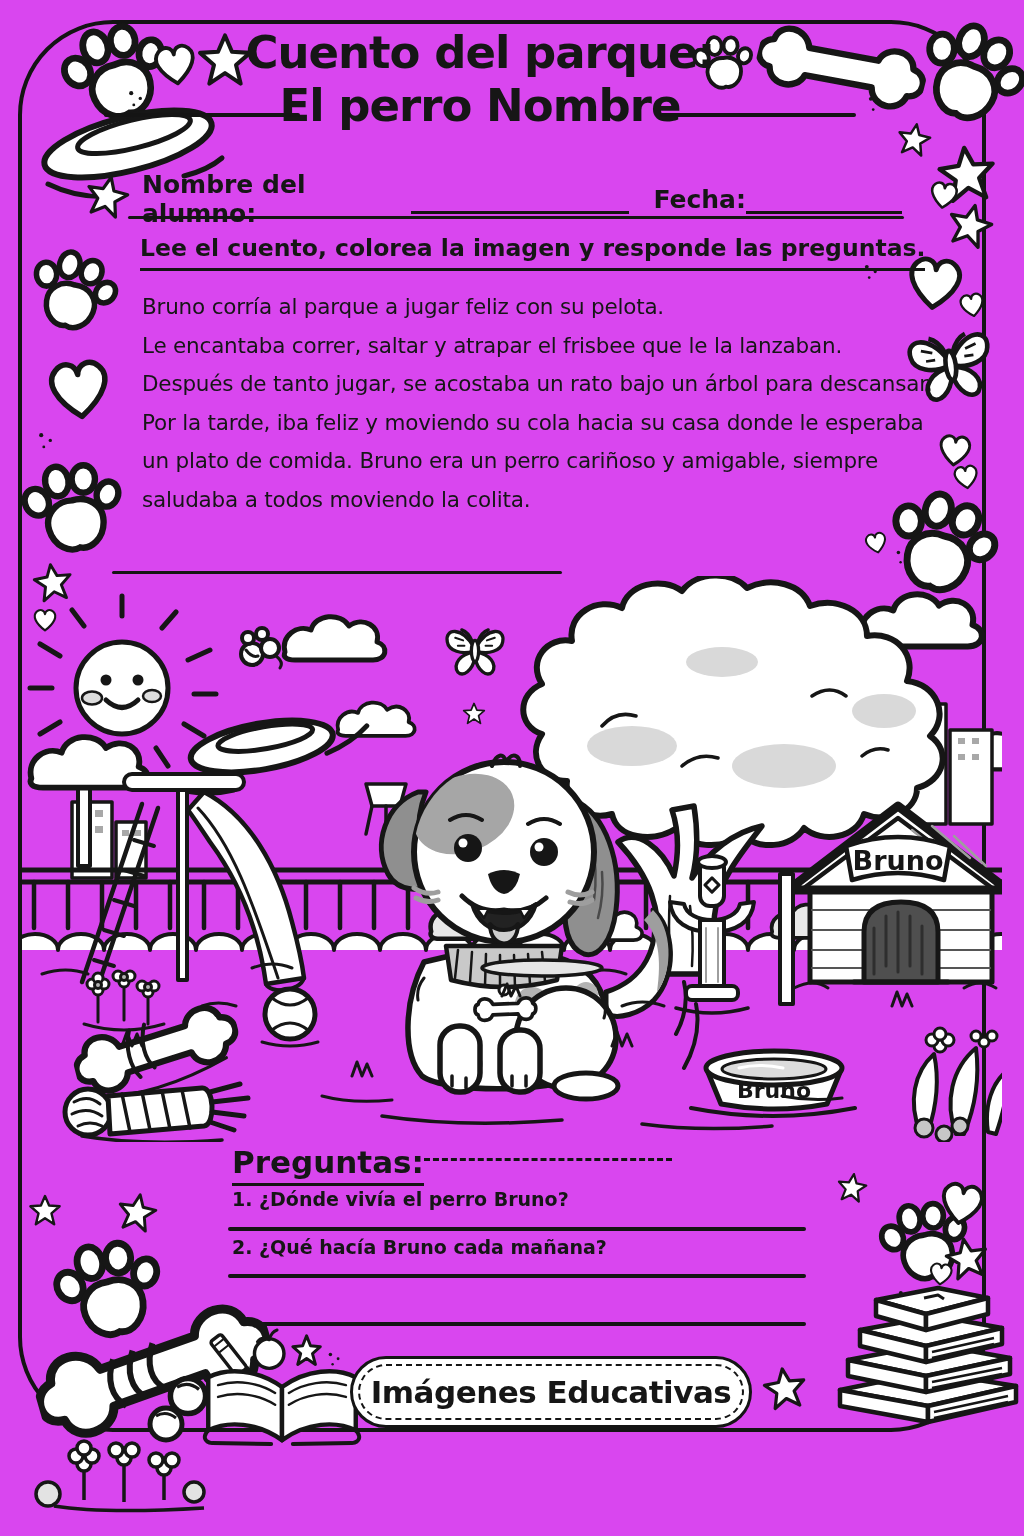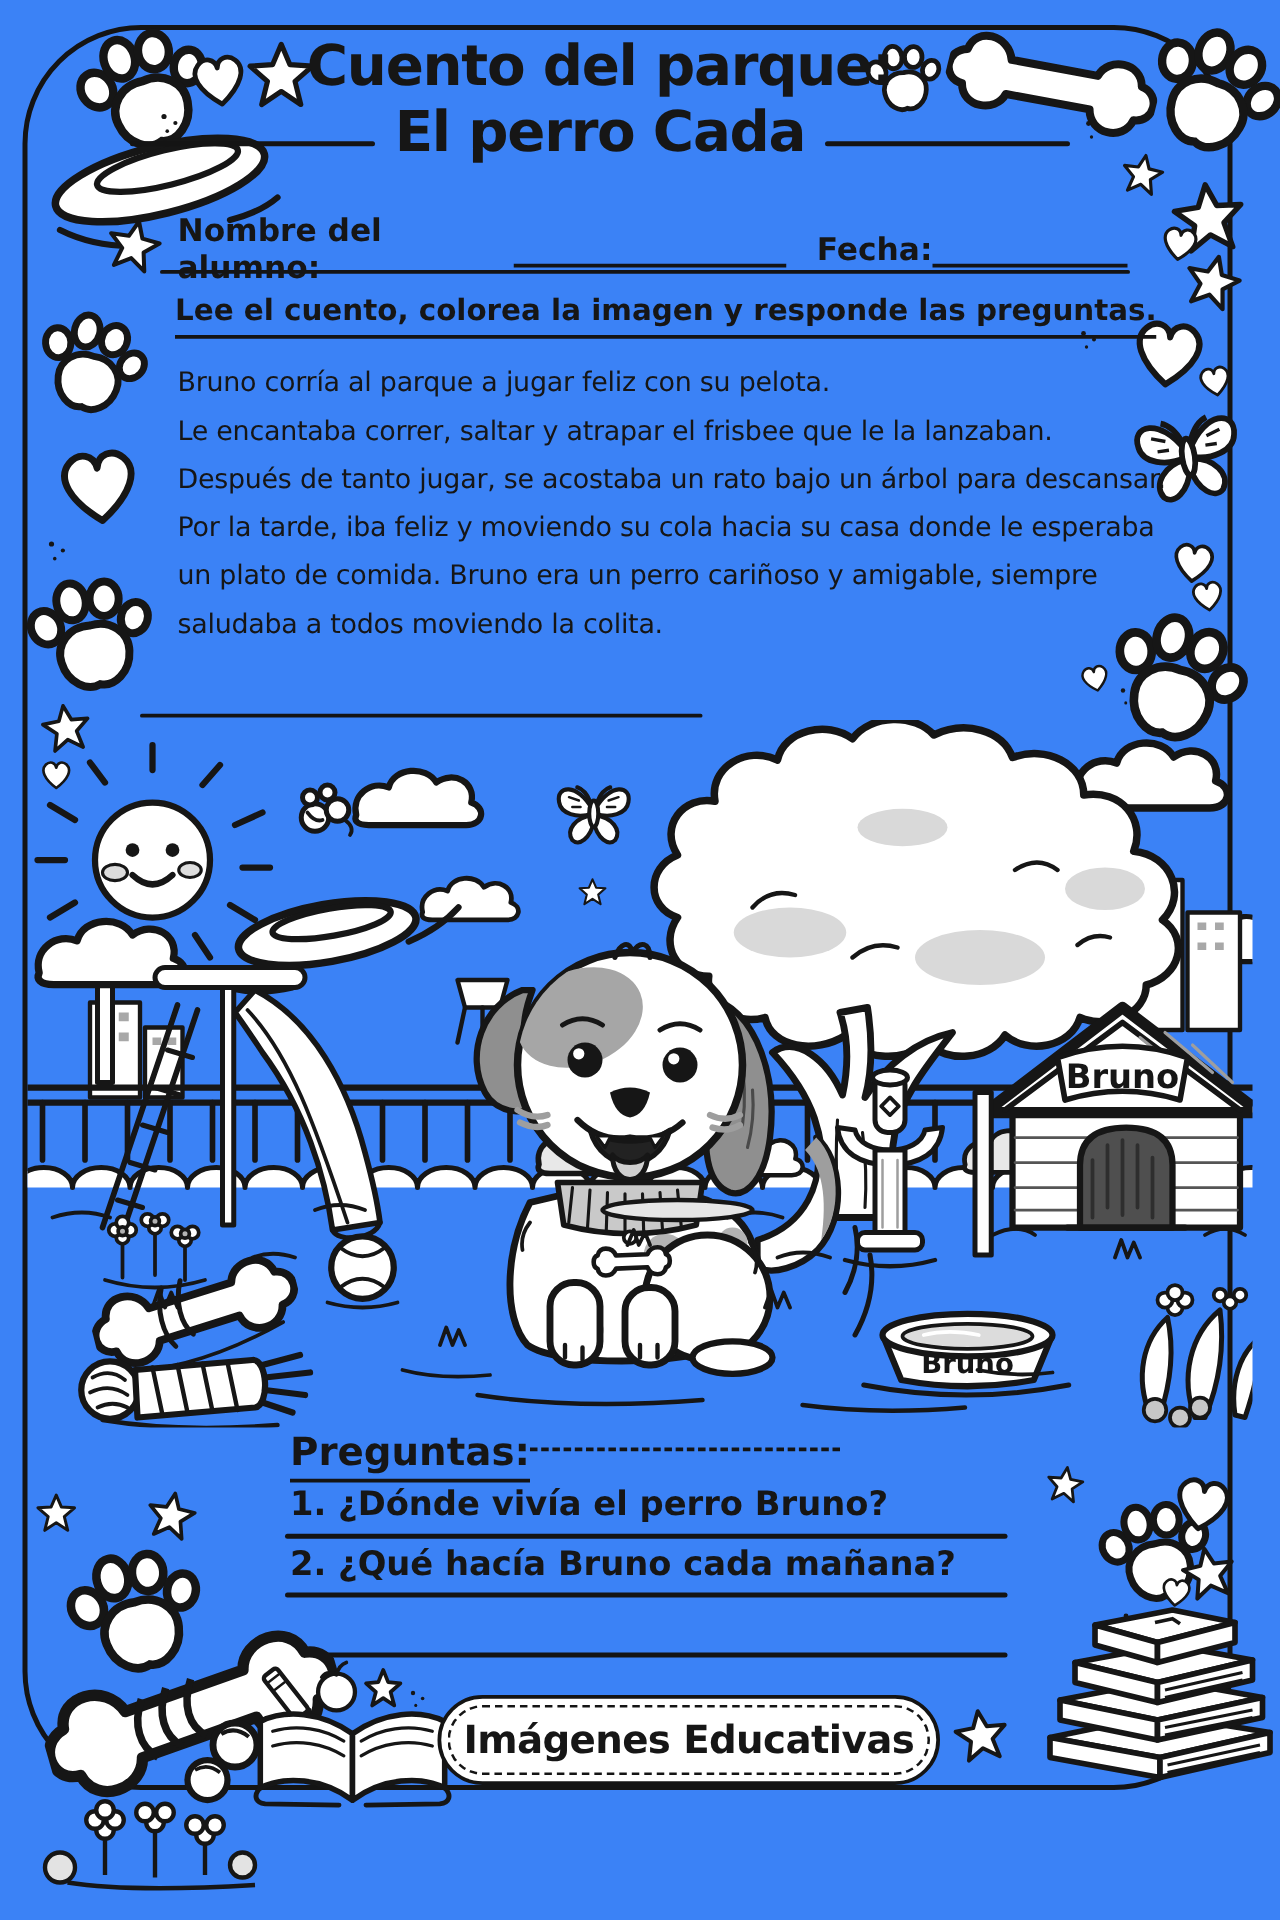--- a/index.html
+++ b/index.html
@@ -1,18 +1,18 @@
 <!DOCTYPE html>
 <html><head>
 <meta charset="utf-8">
 <style>
   * { margin:0; padding:0; box-sizing:border-box; }
   html,body { width:1024px; height:1536px; background:#f3f3f3; }
   body { position:relative; font-family:"Liberation Sans", sans-serif; color:#161616; }
-  .page { position:absolute; inset:0; width:1024px; height:1536px; background:#3b82f6; overflow:hidden; }
+  .page { position:absolute; inset:0; width:1024px; height:1536px; background:#d946ef; overflow:hidden; }
   .frame { position:absolute; left:18px; top:20px; width:968px; height:1412px;
            border:4.5px solid #141414; border-radius:95px; }
   .abs { position:absolute; }
   .deco { position:absolute; overflow:visible; }
   
   .title { position:absolute; left:160px; top:28px; width:640px; text-align:center;
            font-family:"DejaVu Sans", sans-serif; font-weight:800; line-height:1.12; }
   .title .t1 { font-size:45px; letter-spacing:-1px; display:block; }
   .title .t2 { font-size:45px; letter-spacing:-1px; display:block; margin-top:3px; }
   .dash { position:absolute; height:4px; background:#141414; border-radius:2px; top:113px; }
@@ -29,21 +29,21 @@
                  font-family:"DejaVu Sans", sans-serif; }
   .instruction span { border-bottom:3px solid #141414; padding-bottom:6px; }
   .story { position:absolute; left:142px; top:288px; width:800px; font-size:21.5px; letter-spacing:-0.2px;
            font-family:"DejaVu Sans", sans-serif; font-weight:500; }
   .story div { height:38.5px; line-height:38.5px; white-space:nowrap; }
   .story-sep { position:absolute; left:112px; top:571px; width:450px; height:3px; background:#141414; border-radius:2px; }
   
   .q-head { position:absolute; left:232px; top:1144px; font-size:31px; font-weight:800;
             font-family:"DejaVu Sans", sans-serif; border-bottom:3.5px solid #141414; padding-bottom:3px; }
   .q-dashes { position:absolute; left:424px; top:1158px; width:248px; border-top:3.5px dashed #141414; }
-  .q-text { position:absolute; left:232px; font-size:27px; font-weight:600; font-family:"DejaVu Sans", sans-serif; white-space:nowrap; }
+  .q-text { position:absolute; left:232px; font-size:19px; font-weight:600; font-family:"DejaVu Sans", sans-serif; white-space:nowrap; }
   .q-line { position:absolute; left:228px; width:578px; height:3.5px; background:#141414; border-radius:2px; }
   
   .pill { position:absolute; left:350px; top:1356px; width:402px; height:72px;
           border:3.5px solid #141414; border-radius:36px; display:flex; align-items:center; justify-content:center; background:#fff; }
   .pill:before { content:""; position:absolute; inset:5px; border:2.5px dashed #141414; border-radius:29px; }
   .pill span { font-size:31px; font-weight:800; font-family:"DejaVu Sans", sans-serif; letter-spacing:-0.5px; }
 </style>
 </head>
 <body>
 
@@ -185,21 +185,21 @@
     </svg>
   <svg class="deco" style="left:862px;top:528px;width:28px;height:28px;transform:rotate(-12deg)" color="#fff">
       <use href="#heart"></use>
     </svg>
   <svg class="deco" style="left:894px;top:548px;width:22px;height:22px">
       <use href="#sparkle"></use>
     </svg>
 
   <div class="title">
     <span class="t1">Cuento del parque:</span>
-    <span class="t2">El perro Cada</span>
+    <span class="t2">El perro Nombre</span>
   </div>
   <div class="dash dash-l"></div>
   <div class="dash dash-r"></div>
 
   <div class="name-row">
     <span>Nombre del alumno:</span>
     <span class="blank blank-name"></span>
     <span class="lbl-date">Fecha:</span>
     <span class="blank blank-date"></span>
   </div>

